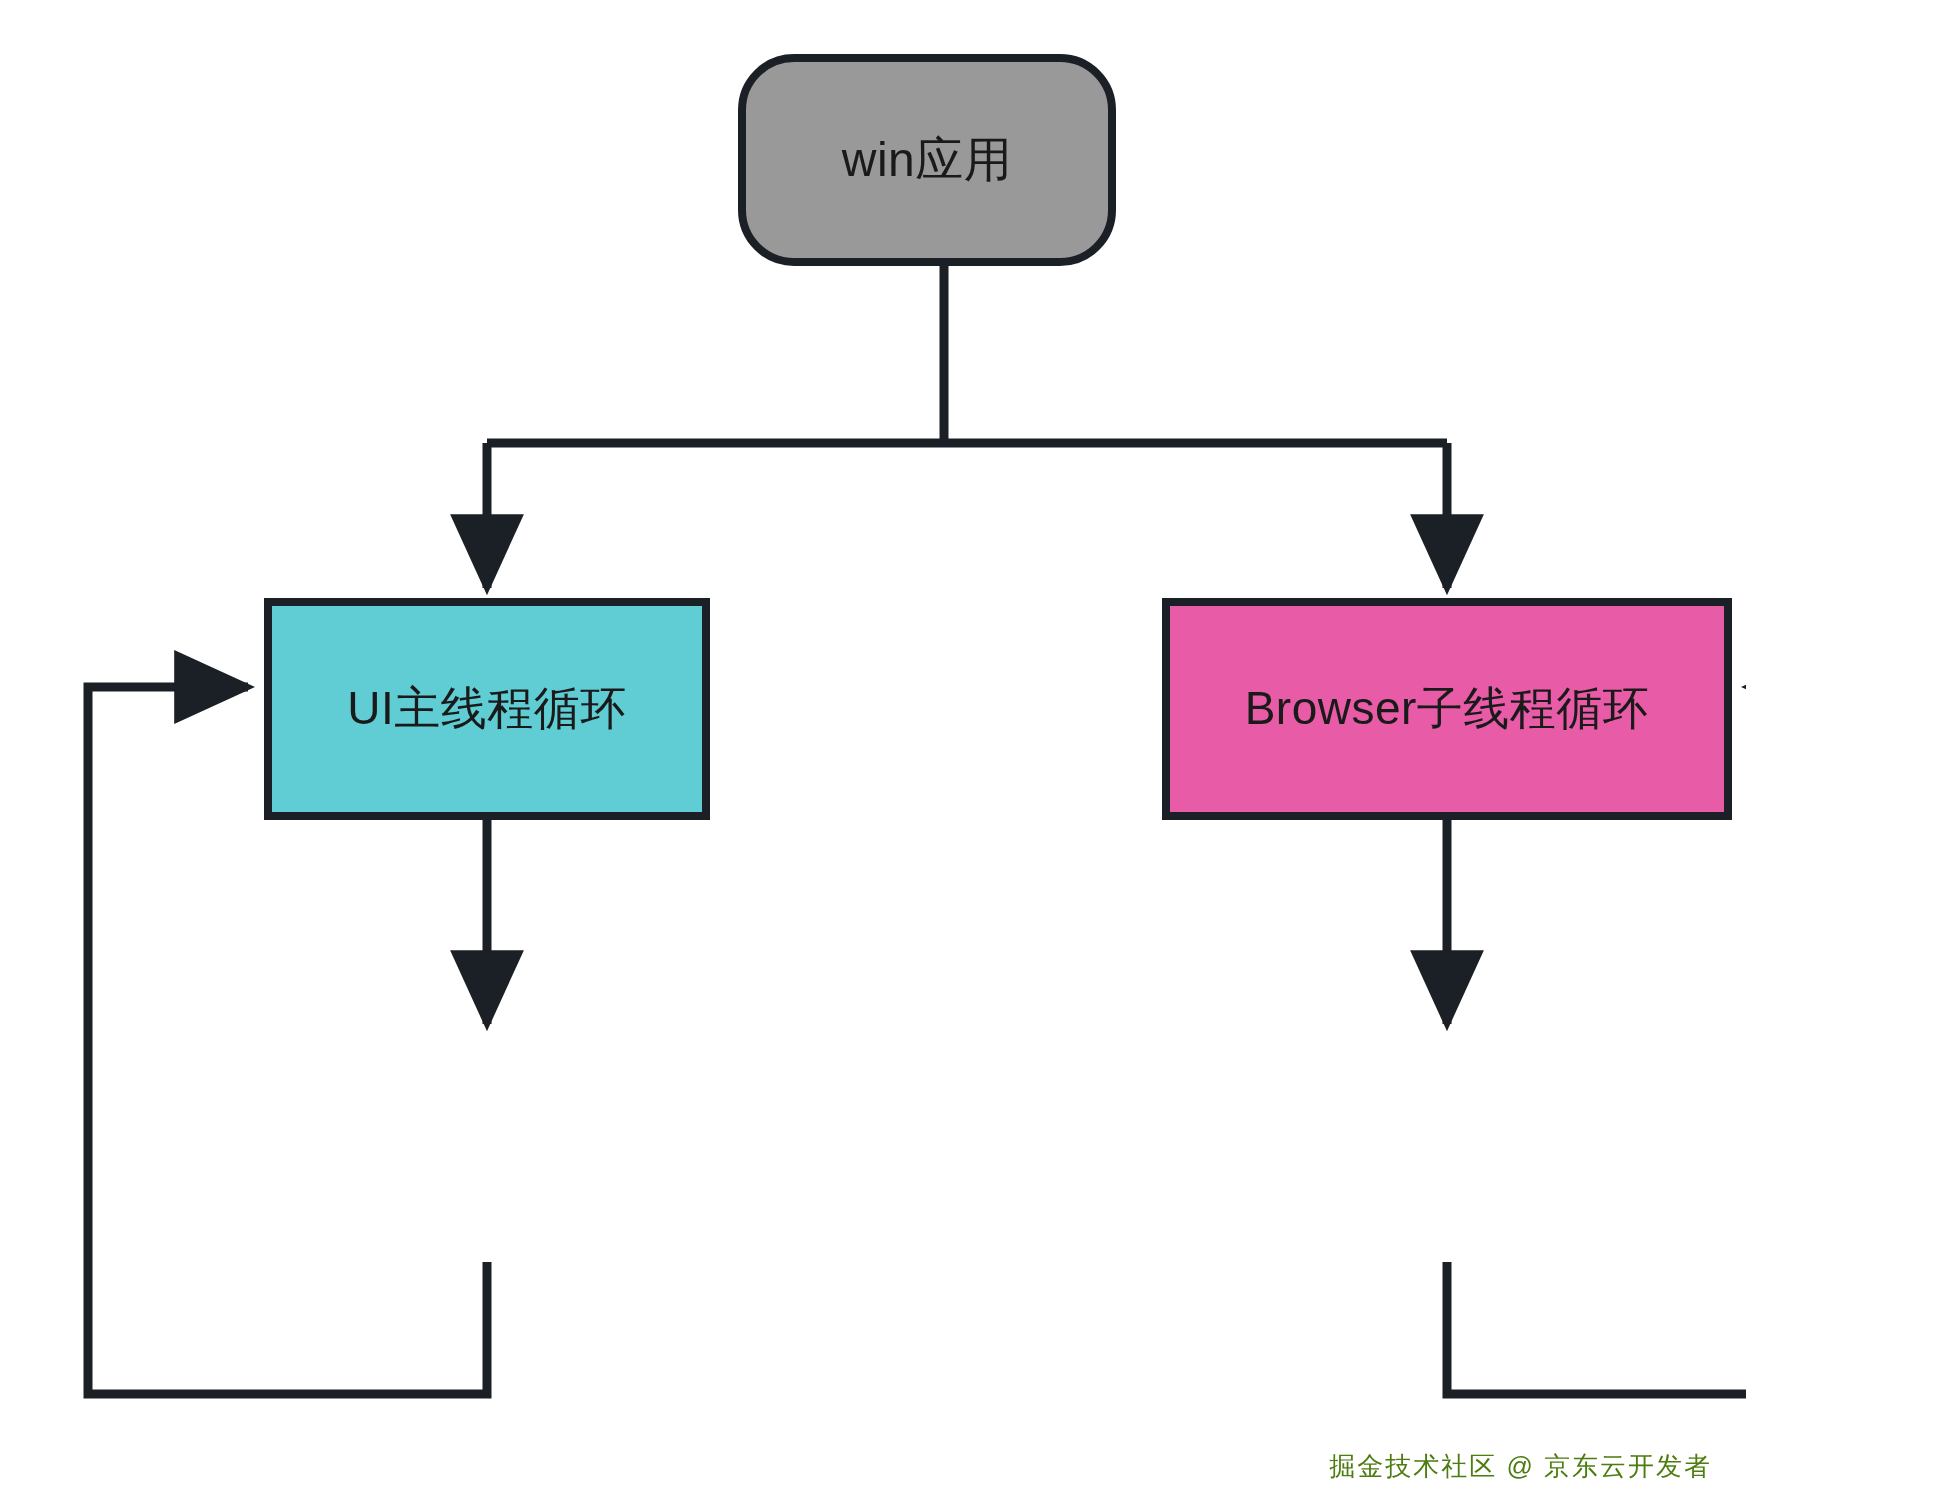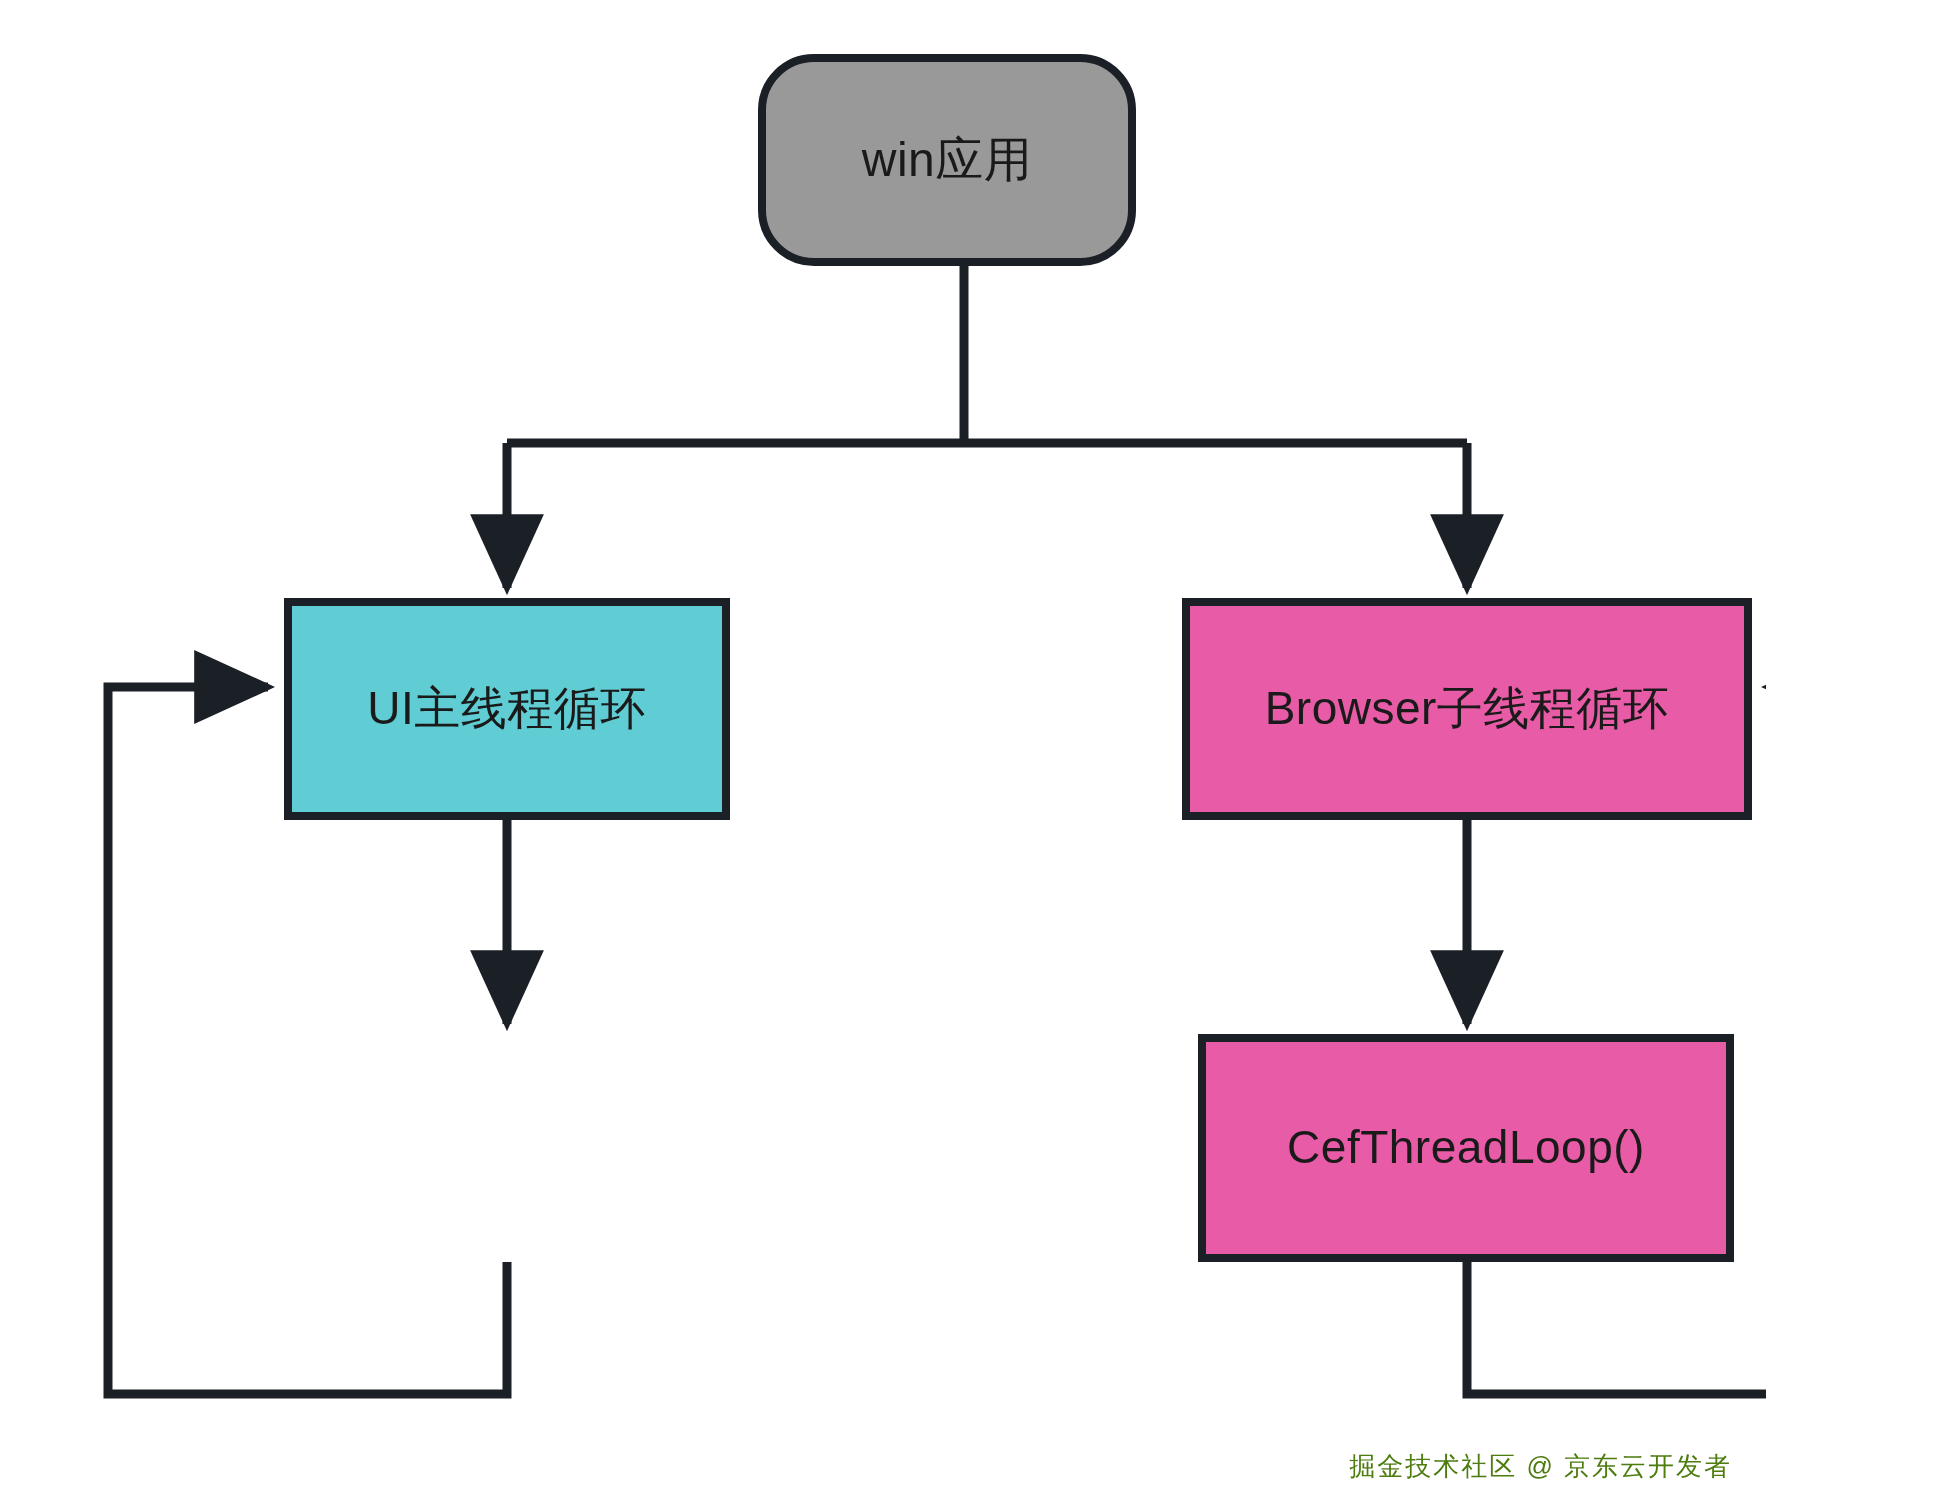--- a/index.html
+++ b/index.html
@@ -9,21 +9,20 @@
   }
   body {
     font-family: "Liberation Sans", "DejaVu Sans", sans-serif;
   }
   #canvas {
     position: relative;
     width: 1746px;
     height: 1510px;
     background: #ffffff;
     overflow: hidden;
-    margin-left: 20px;
   }
   #edges {
     position: absolute;
     left: 0;
     top: 0;
     width: 1942px;
     height: 1510px;
   }
   .node {
     position: absolute;
@@ -126,19 +125,16 @@
 
   <div class="node" id="node-ui-loop">
     <span class="node-label">UI主线程循环</span>
   </div>
 
   <div class="node" id="node-browser-loop">
     <span class="node-label">Browser子线程循环</span>
   </div>
 
 
-  <div class="node" id="node-cef-thread-loop">
-    <span class="node-label">CefThreadLoop()</span>
-  </div>
 
   <div id="watermark">掘金技术社区 @ 京东云开发者</div>
 
 </div>
 
 </body></html>

